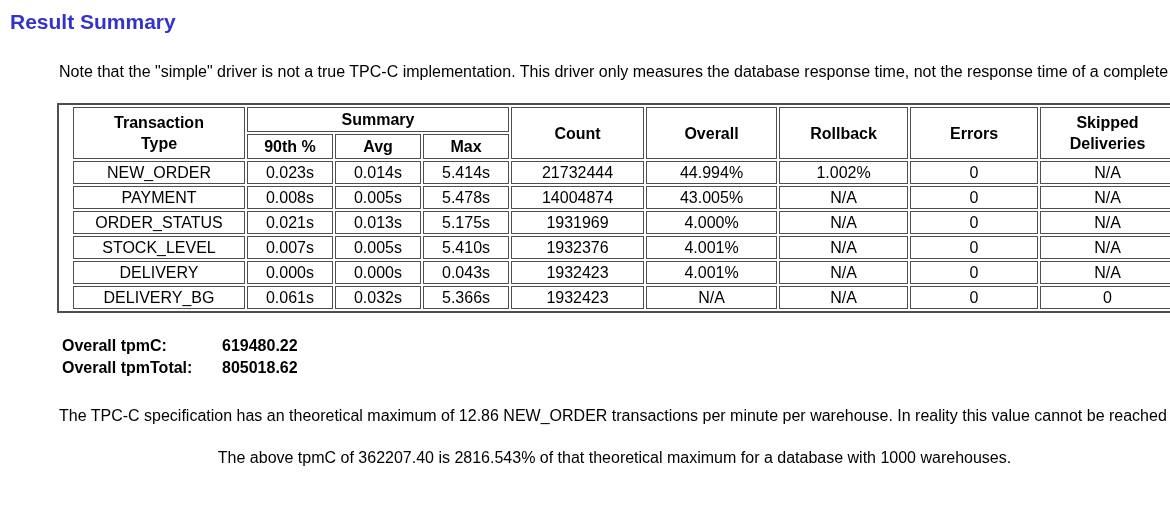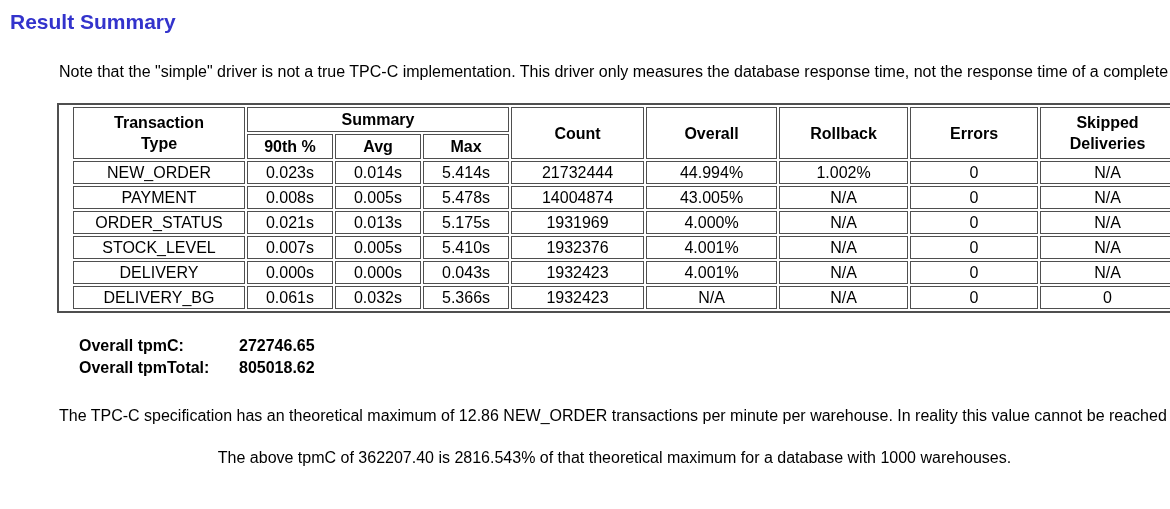--- a/index.html
+++ b/index.html
@@ -60,21 +60,21 @@
   col.c-rollbk  { width: 129px; }
   col.c-errors  { width: 128px; }
   col.c-skip    { width: 135px; }
 
   .overall {
     margin: 22px 0 0 62px;
     font-size: 16px;
     font-weight: bold;
     line-height: 22px;
   }
-  .overall .olabel { display: inline-block; width: 160px; margin-left: 17px; }
+  .overall .olabel { display: inline-block; width: 160px; }
 </style>
 </head>
 <body>
 
 <h1 class="page-title" style="color: rgb(51, 51, 204);">Result Summary</h1>
 
 <div class="para note-para">
   <div class="line">Note that the "simple" driver is not a true TPC-C implementation. This driver only measures the database response time, not the response time of a complete TPC-C</div>
 </div>
 
@@ -177,21 +177,21 @@
     <td class="cell-right">N/A</td>
     <td class="cell-right">N/A</td>
     <td class="cell-right">0</td>
     <td class="cell-right">0</td>
   </tr>
     </tbody>
 </table>
 
 <div class="overall">
   <div>
-    <span class="olabel">Overall tpmC:</span><span>272746.65</span>
+    <span class="olabel">Overall tpmC:</span><span>619480.22</span>
   </div>
   <div>
     <span class="olabel">Overall tpmTotal:</span><span>805018.62</span>
   </div>
 </div>
 
 <div class="para spec-para">
   <div class="line">The TPC-C specification has an theoretical maximum of 12.86 NEW_ORDER transactions per minute per warehouse. In reality this value cannot be reached because it would require a perfect mix with 45% of</div>
 </div>
 

